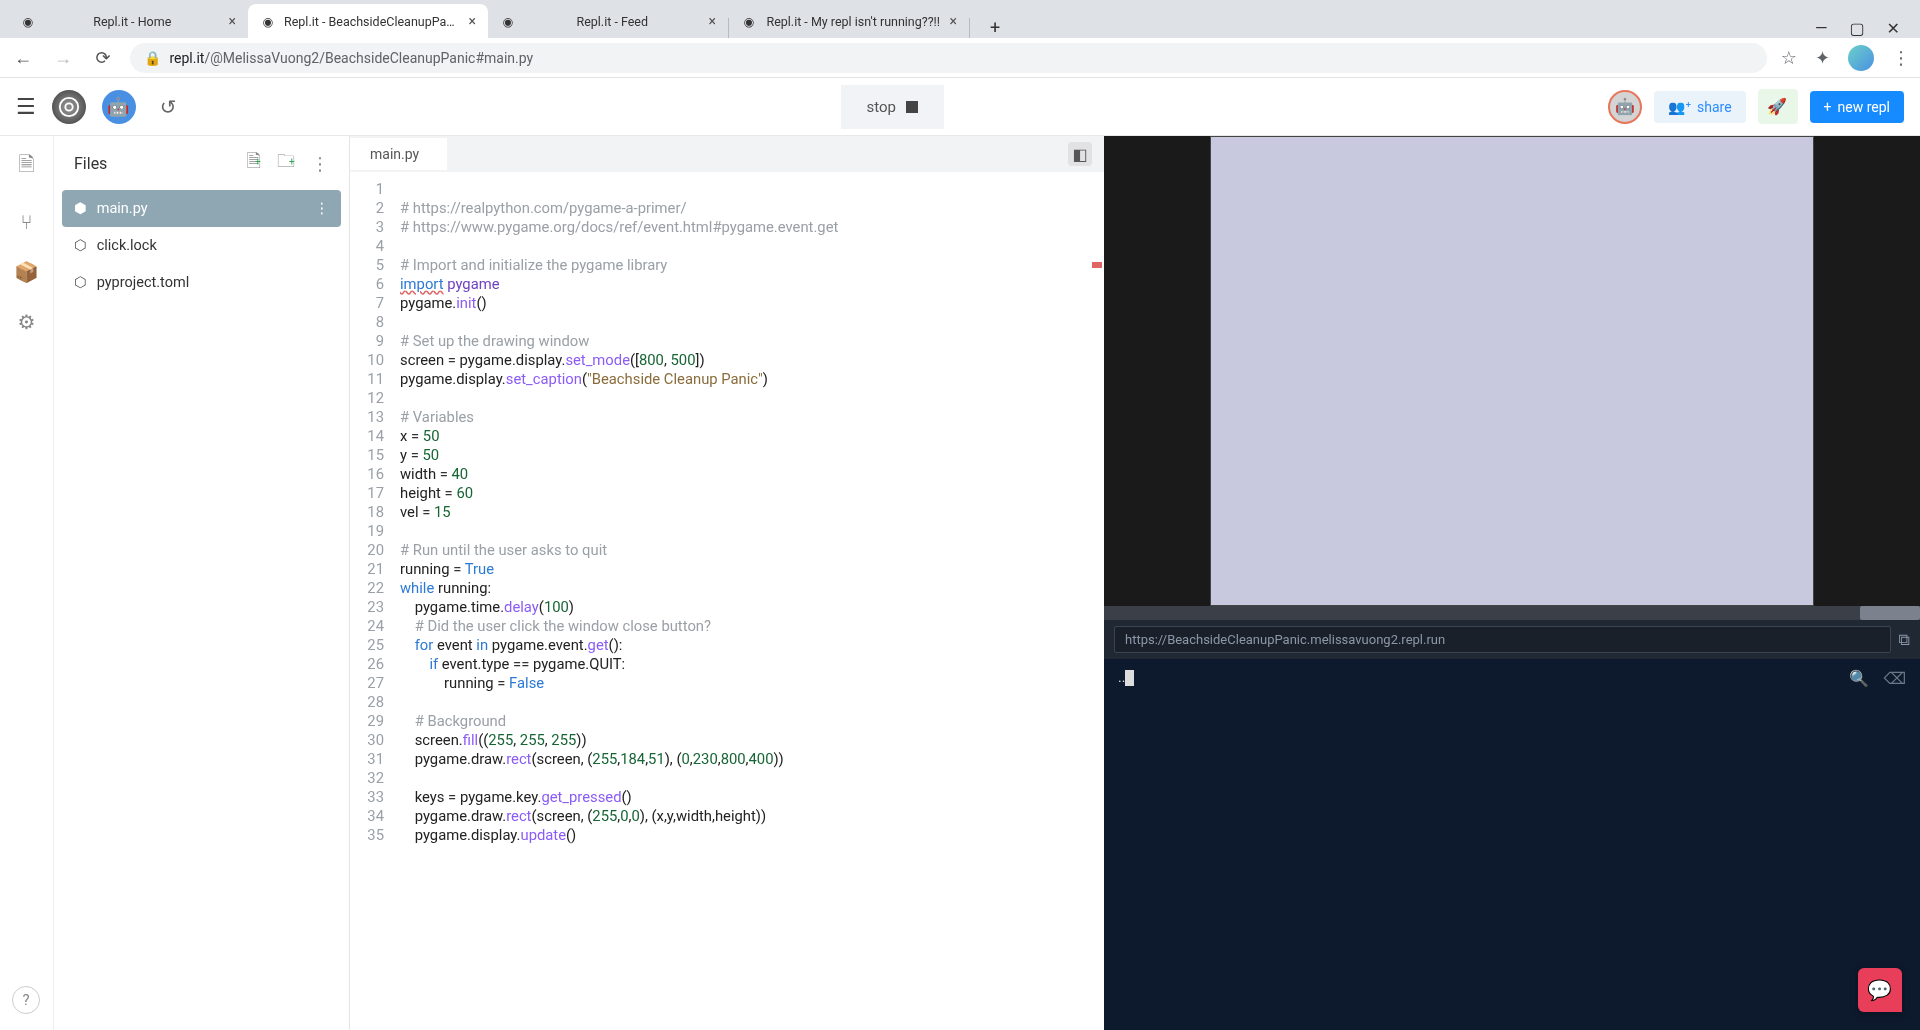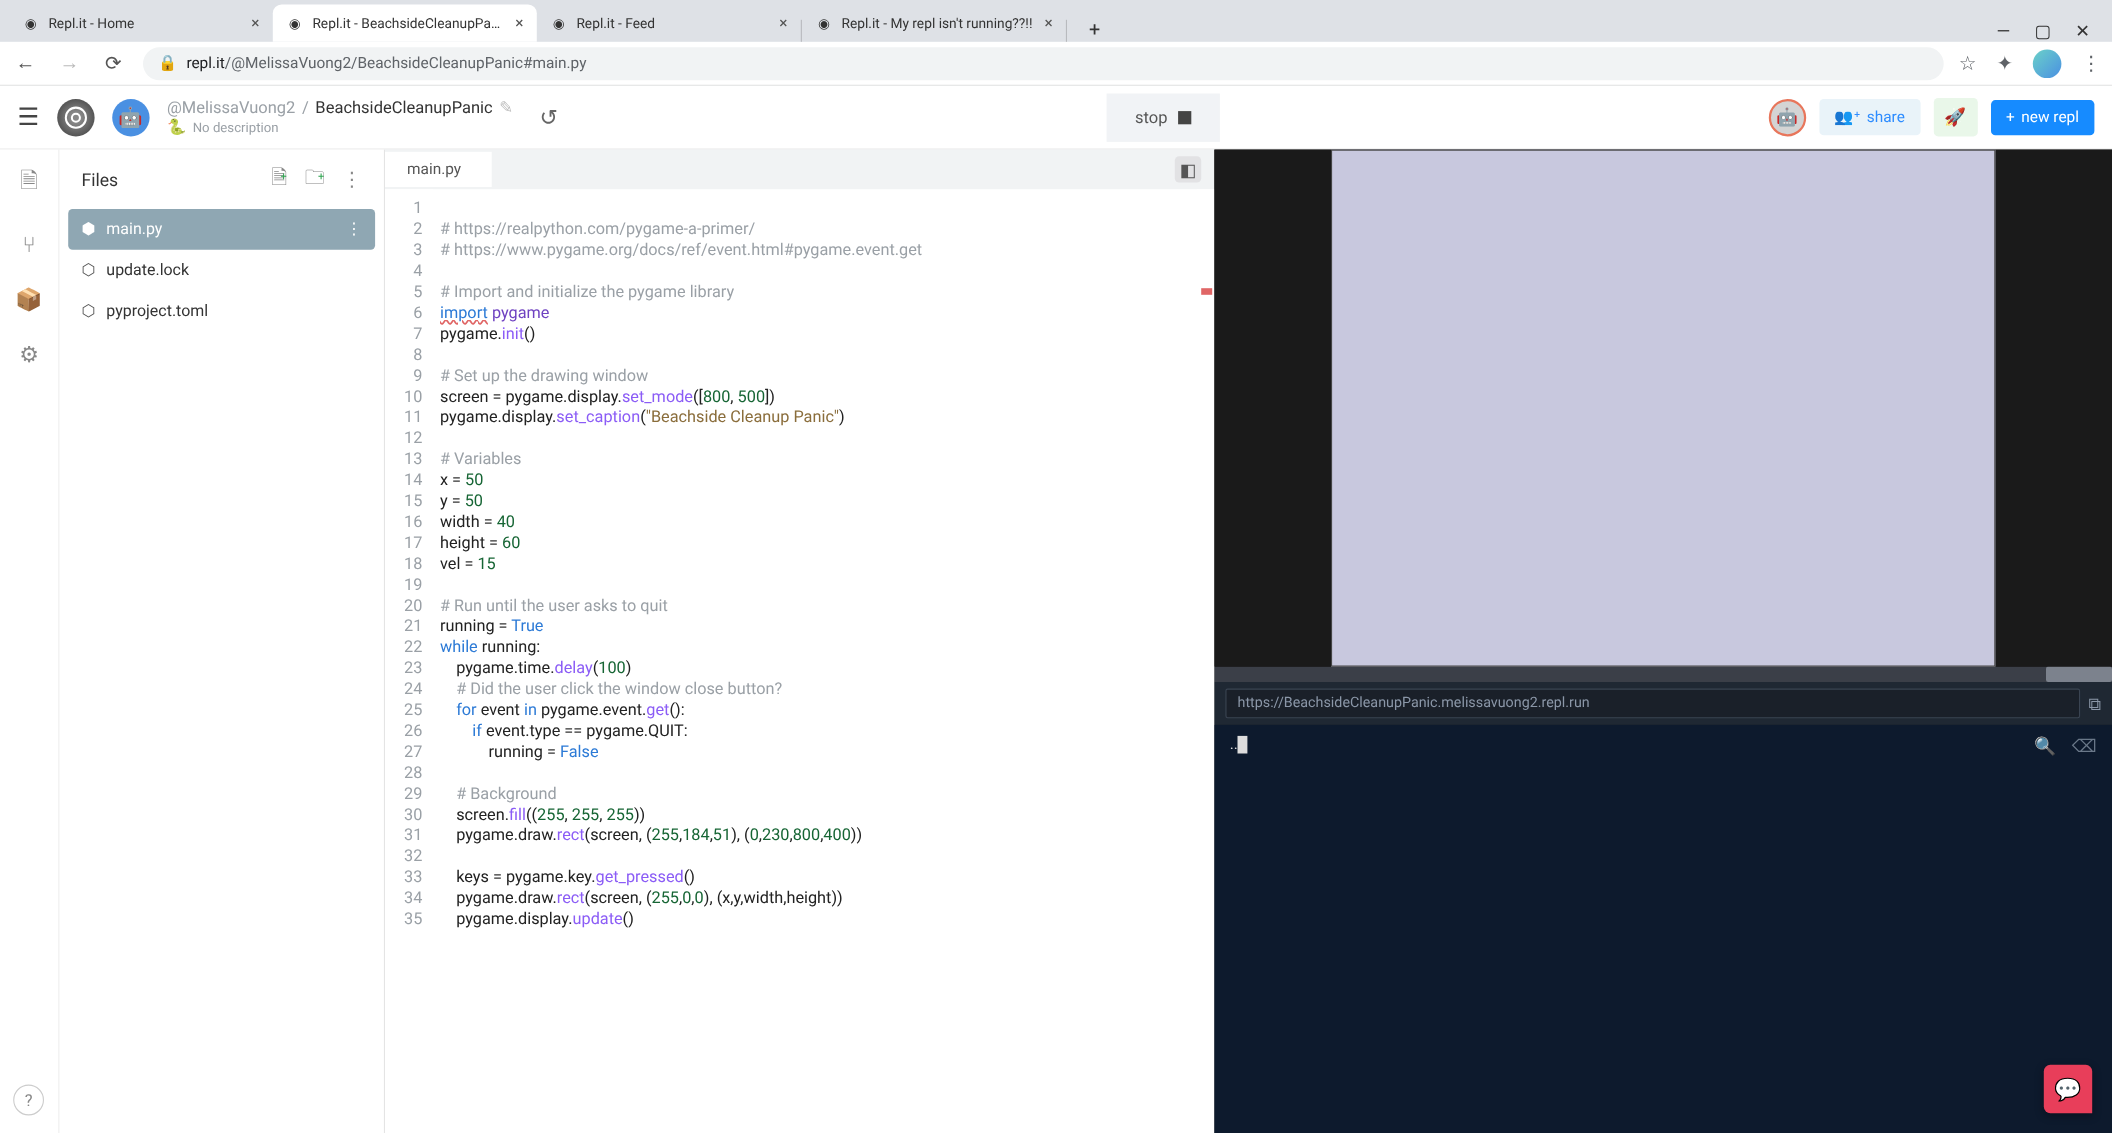--- a/index.html
+++ b/index.html
@@ -2,21 +2,21 @@
 <html><head>
 <meta charset="utf-8">
 <style>
 * { margin:0; padding:0; box-sizing:border-box; font-family:-apple-system,BlinkMacSystemFont,"Segoe UI",Roboto,sans-serif; }
 body { background:#fff; overflow:hidden; width:1920px; height:1030px; }
 .browser-chrome { background:#dee1e6; }
 .tab-strip { height:38px; display:flex; align-items:flex-end; padding-left:8px; }
 .tab-strip .tab { display:flex; align-items:center; gap:8px; padding:0 12px; height:34px; border-radius:8px 8px 0 0; font-size:12.5px; color:#333; width:240px; cursor:pointer; }
 .tab.active { background:#fff; }
 .tab .favicon { width:16px; height:16px; display:inline-flex; align-items:center; justify-content:center; }
-.tab .title { flex:1; white-space:nowrap; overflow:hidden; text-overflow:ellipsis; }
+.tab .title { flex:1; white-space:nowrap; overflow:hidden; text-overflow:ellipsis;text-align:center; }
 .tab .close { color:#555; font-size:14px; }
 .tab-strip .add-tab { width:30px; text-align:center; color:#333; font-size:18px; cursor:pointer; margin-left:10px; }
 .tab-divider { width:1px; height:20px; background:#b8babe; }
 .window-ctrls { margin-left:auto; display:flex; gap:22px; padding:0 20px; color:#333; }
 .addr-bar { background:#fff; height:40px; display:flex; align-items:center; padding:0 10px; gap:14px; border-bottom:1px solid #e3e3e3; }
 .addr-bar .nav-btn { color:#555; font-size:18px; width:26px; text-align:center; }
 .addr-bar .nav-btn.disabled { color:#bbb; }
 .omnibox { flex:1; display:flex; align-items:center; gap:8px; background:#f1f3f4; border-radius:18px; height:30px; padding:0 14px; font-size:14px; color:#555; }
 .omnibox .url { color:#202124; }
 .omnibox .url .host { color:#202124; }
@@ -141,32 +141,20 @@
 
 <div class="repl-header">
   <span class="hamburger">☰</span>
   <span class="repl-logo">
     <svg width="22" height="22" viewBox="0 0 24 24">
         <circle cx="12" cy="12" r="10" fill="none" stroke="#fff" stroke-width="2"></circle>
         <circle cx="12" cy="12" r="4" fill="none" stroke="#fff" stroke-width="2"></circle>
       </svg>
   </span>
   <span class="repl-avatar">🤖</span>
-  <div class="repl-title-block">
-    <div class="repl-title-line">
-      <span class="user">@MelissaVuong2</span>
-        <span class="user">/</span>
-        <span class="project">BeachsideCleanupPanic</span>
-      <span style="color:#bbb">✎</span>
-    </div>
-    <div class="repl-subtitle">
-      <span class="python-icon">🐍</span>
-      <span>No description</span>
-    </div>
-  </div>
   <span class="history-btn">↺</span>
   <div class="stop-btn">
     <span>stop</span>
     <span class="square"></span>
   </div>
   <div class="header-right">
     <span class="circle-avatar">🤖</span>
     <span class="share-btn">
       <span>👥⁺</span>
       <span>share</span>
@@ -198,21 +186,21 @@
       <span class="ico">🗀<sub style="color:#2ea44f;font-size:10px;position:absolute;margin-left:-6px;margin-top:8px">+</sub></span>
       <span class="ico">⋮</span>
     </div>
     <div class="file-item active">
       <span>⬢</span>
       <span>main.py</span>
       <span class="dots">⋮</span>
     </div>
     <div class="file-item">
       <span style="color:#555">⬡</span>
-      <span>update.lock</span>
+      <span>click.lock</span>
     </div>
     <div class="file-item">
       <span style="color:#555">⬡</span>
       <span>pyproject.toml</span>
     </div>
   </div>
 
   <div class="editor-panel">
     <div class="tab-bar">
       <div class="file-tab">main.py</div>

